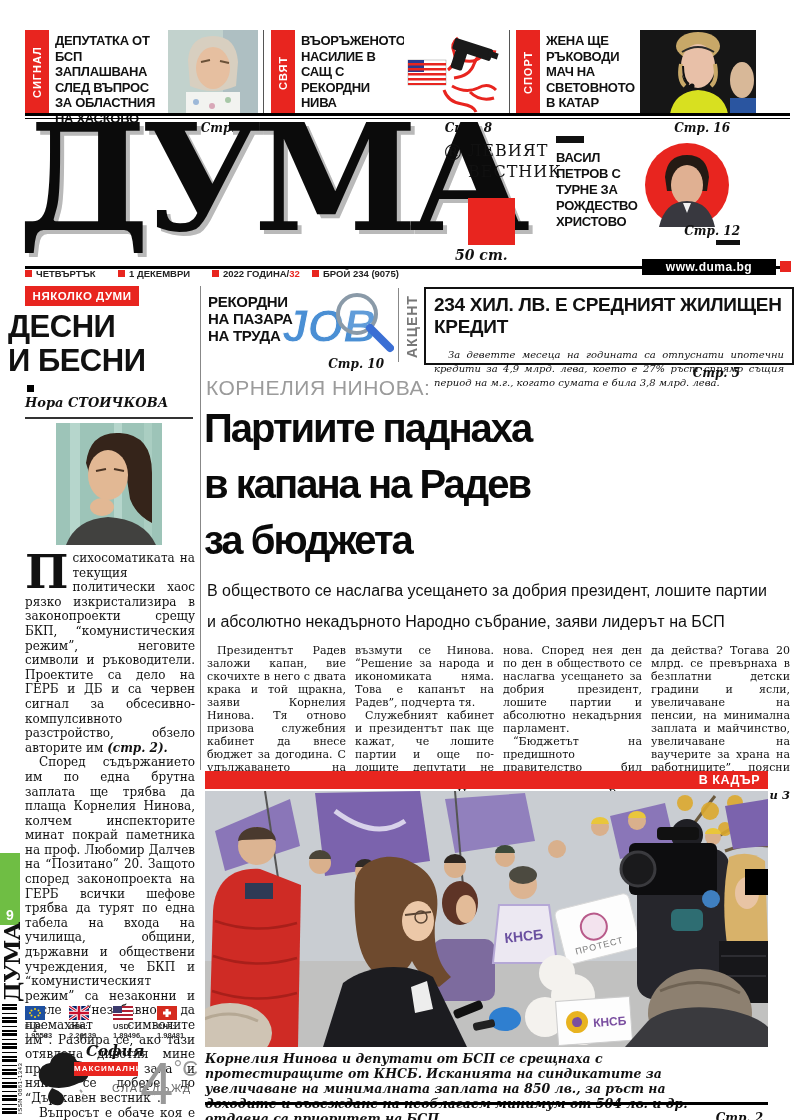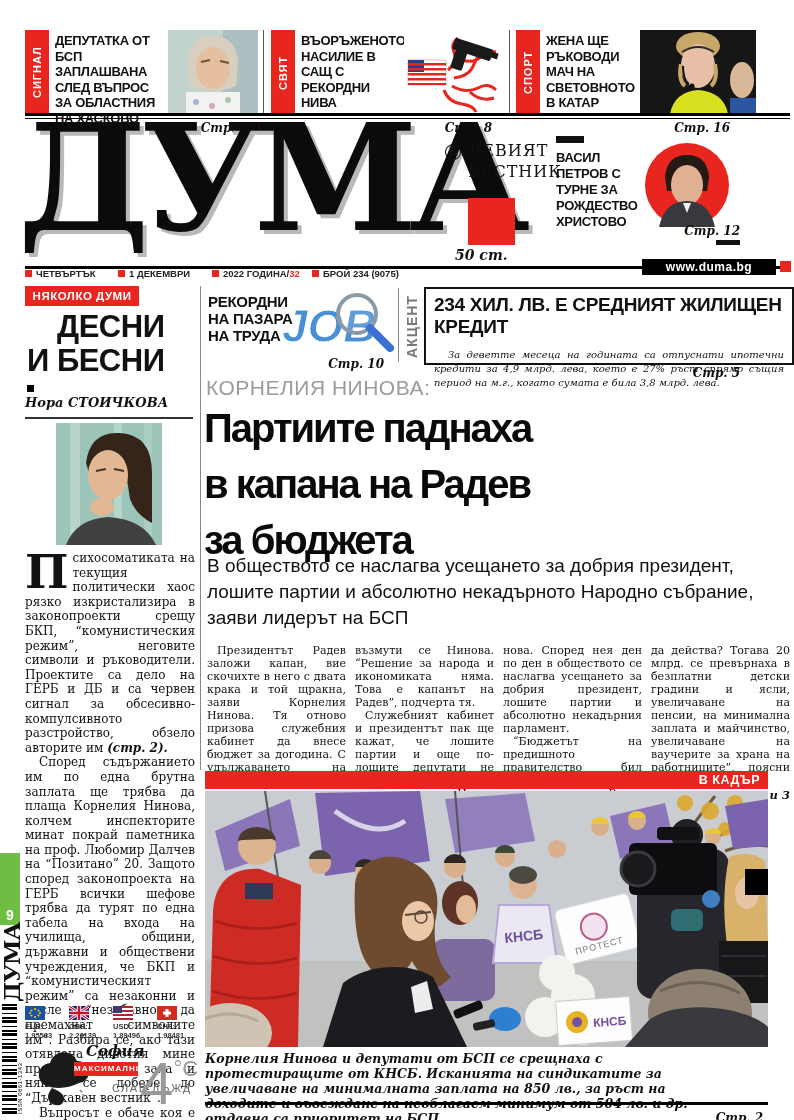--- a/index.html
+++ b/index.html
@@ -38,21 +38,21 @@
   .red{color:#e8251f;}
   .price{left:455px;top:247px;font-family:"DejaVu Serif",serif;font-weight:bold;font-style:italic;font-size:14px;text-align:right;}
   .dl-rule{left:25px;top:266px;width:765px;height:3px;background:#000;}
   .site-box{left:642px;top:259px;width:134px;height:16px;background:#000;color:#fff;font-weight:bold;
             font-size:12px;text-align:center;line-height:16px;letter-spacing:.5px;}
   .site-sq{left:780px;top:261px;width:11px;height:11px;background:#e8251f;}
 
   
   .op-label{left:25px;top:286px;width:114px;height:20px;background:#e8251f;color:#fff;font-size:11.5px;
             font-weight:bold;text-align:center;line-height:20px;letter-spacing:.5px;}
-  .op-title{left:27px;top:310px;font-size:31px;line-height:34px;font-weight:900;letter-spacing:-.5px;text-align:right;}
+  .op-title{left:8px;top:310px;font-size:31px;line-height:34px;font-weight:900;letter-spacing:-.5px;}
   .op-bullet{left:27px;top:385px;width:7px;height:7px;background:#000;}
   .op-author{left:25px;top:395px;font-family:"DejaVu Serif",serif;font-weight:bold;font-style:italic;font-size:13px;}
   .op-rule{left:25px;top:417px;width:168px;height:2px;background:#333;}
   .op-photo{left:56px;top:423px;width:106px;height:122px;}
   .op-body{left:25px;top:551px;width:170px;font-family:"DejaVu Serif",serif;font-size:12px;
            line-height:14.6px;text-align:justify;}
   .op-body p{margin:0;}
   .op-body p + p{text-indent:14px;}
   .dropcap{float:left;font-family:"DejaVu Serif",serif;font-weight:bold;font-size:46px;line-height:38px;
            margin:2px 4px 0 0;}
@@ -90,21 +90,21 @@
                 color:#777;font-size:14px;font-weight:600;letter-spacing:1px;display:flex;align-items:center;}
   .accent-box{left:424px;top:287px;width:350px;height:64px;border:2px solid #111;padding:5px 8px;}
   .accent-head{font-size:19px;font-weight:900;letter-spacing:-.3px;}
   .accent-body{font-family:"DejaVu Serif",serif;font-style:italic;font-size:10px;line-height:14px;
                margin-top:10px;text-indent:14px;text-align:justify;}
   .accent-page{left:640px;top:366px;width:100px;text-align:right;}
 
   
   .kicker{left:206px;top:376px;font-size:21px;color:#9b9b9b;letter-spacing:.5px;}
   .headline{left:204px;top:400px;font-weight:900;font-size:40px;line-height:56px;letter-spacing:-2px;color:#0a0a0a;}
-  .deck{left:207px;top:553px;width:572px;font-size:19px;line-height:26px;color:#111;}
+  .deck{left:207px;top:575px;width:572px;font-size:16px;line-height:31px;color:#111;}
   .cols{left:207px;top:644px;width:583px;height:124px;display:flex;gap:9px;}
   .col{flex:1;font-family:"DejaVu Serif",serif;font-size:11px;line-height:13px;text-align:justify;}
   .col p{margin:0;}
   .col p.ind{text-indent:10px;}
   .art-page{text-align:right;font-weight:bold;font-style:italic;font-size:11.5px;margin-top:2px;}
   .vkadar{left:205px;top:771px;width:555px;height:18px;background:#e8251f;color:#fff;font-weight:bold;
           font-size:12.5px;text-align:right;padding-right:8px;line-height:18px;letter-spacing:.5px;}
   .photo{left:205px;top:791px;width:563px;height:256px;}
   .caption{left:205px;top:1051px;width:563px;font-family:"DejaVu Serif",serif;font-weight:bold;
            font-style:italic;font-size:12.5px;line-height:15px;color:#111;}

